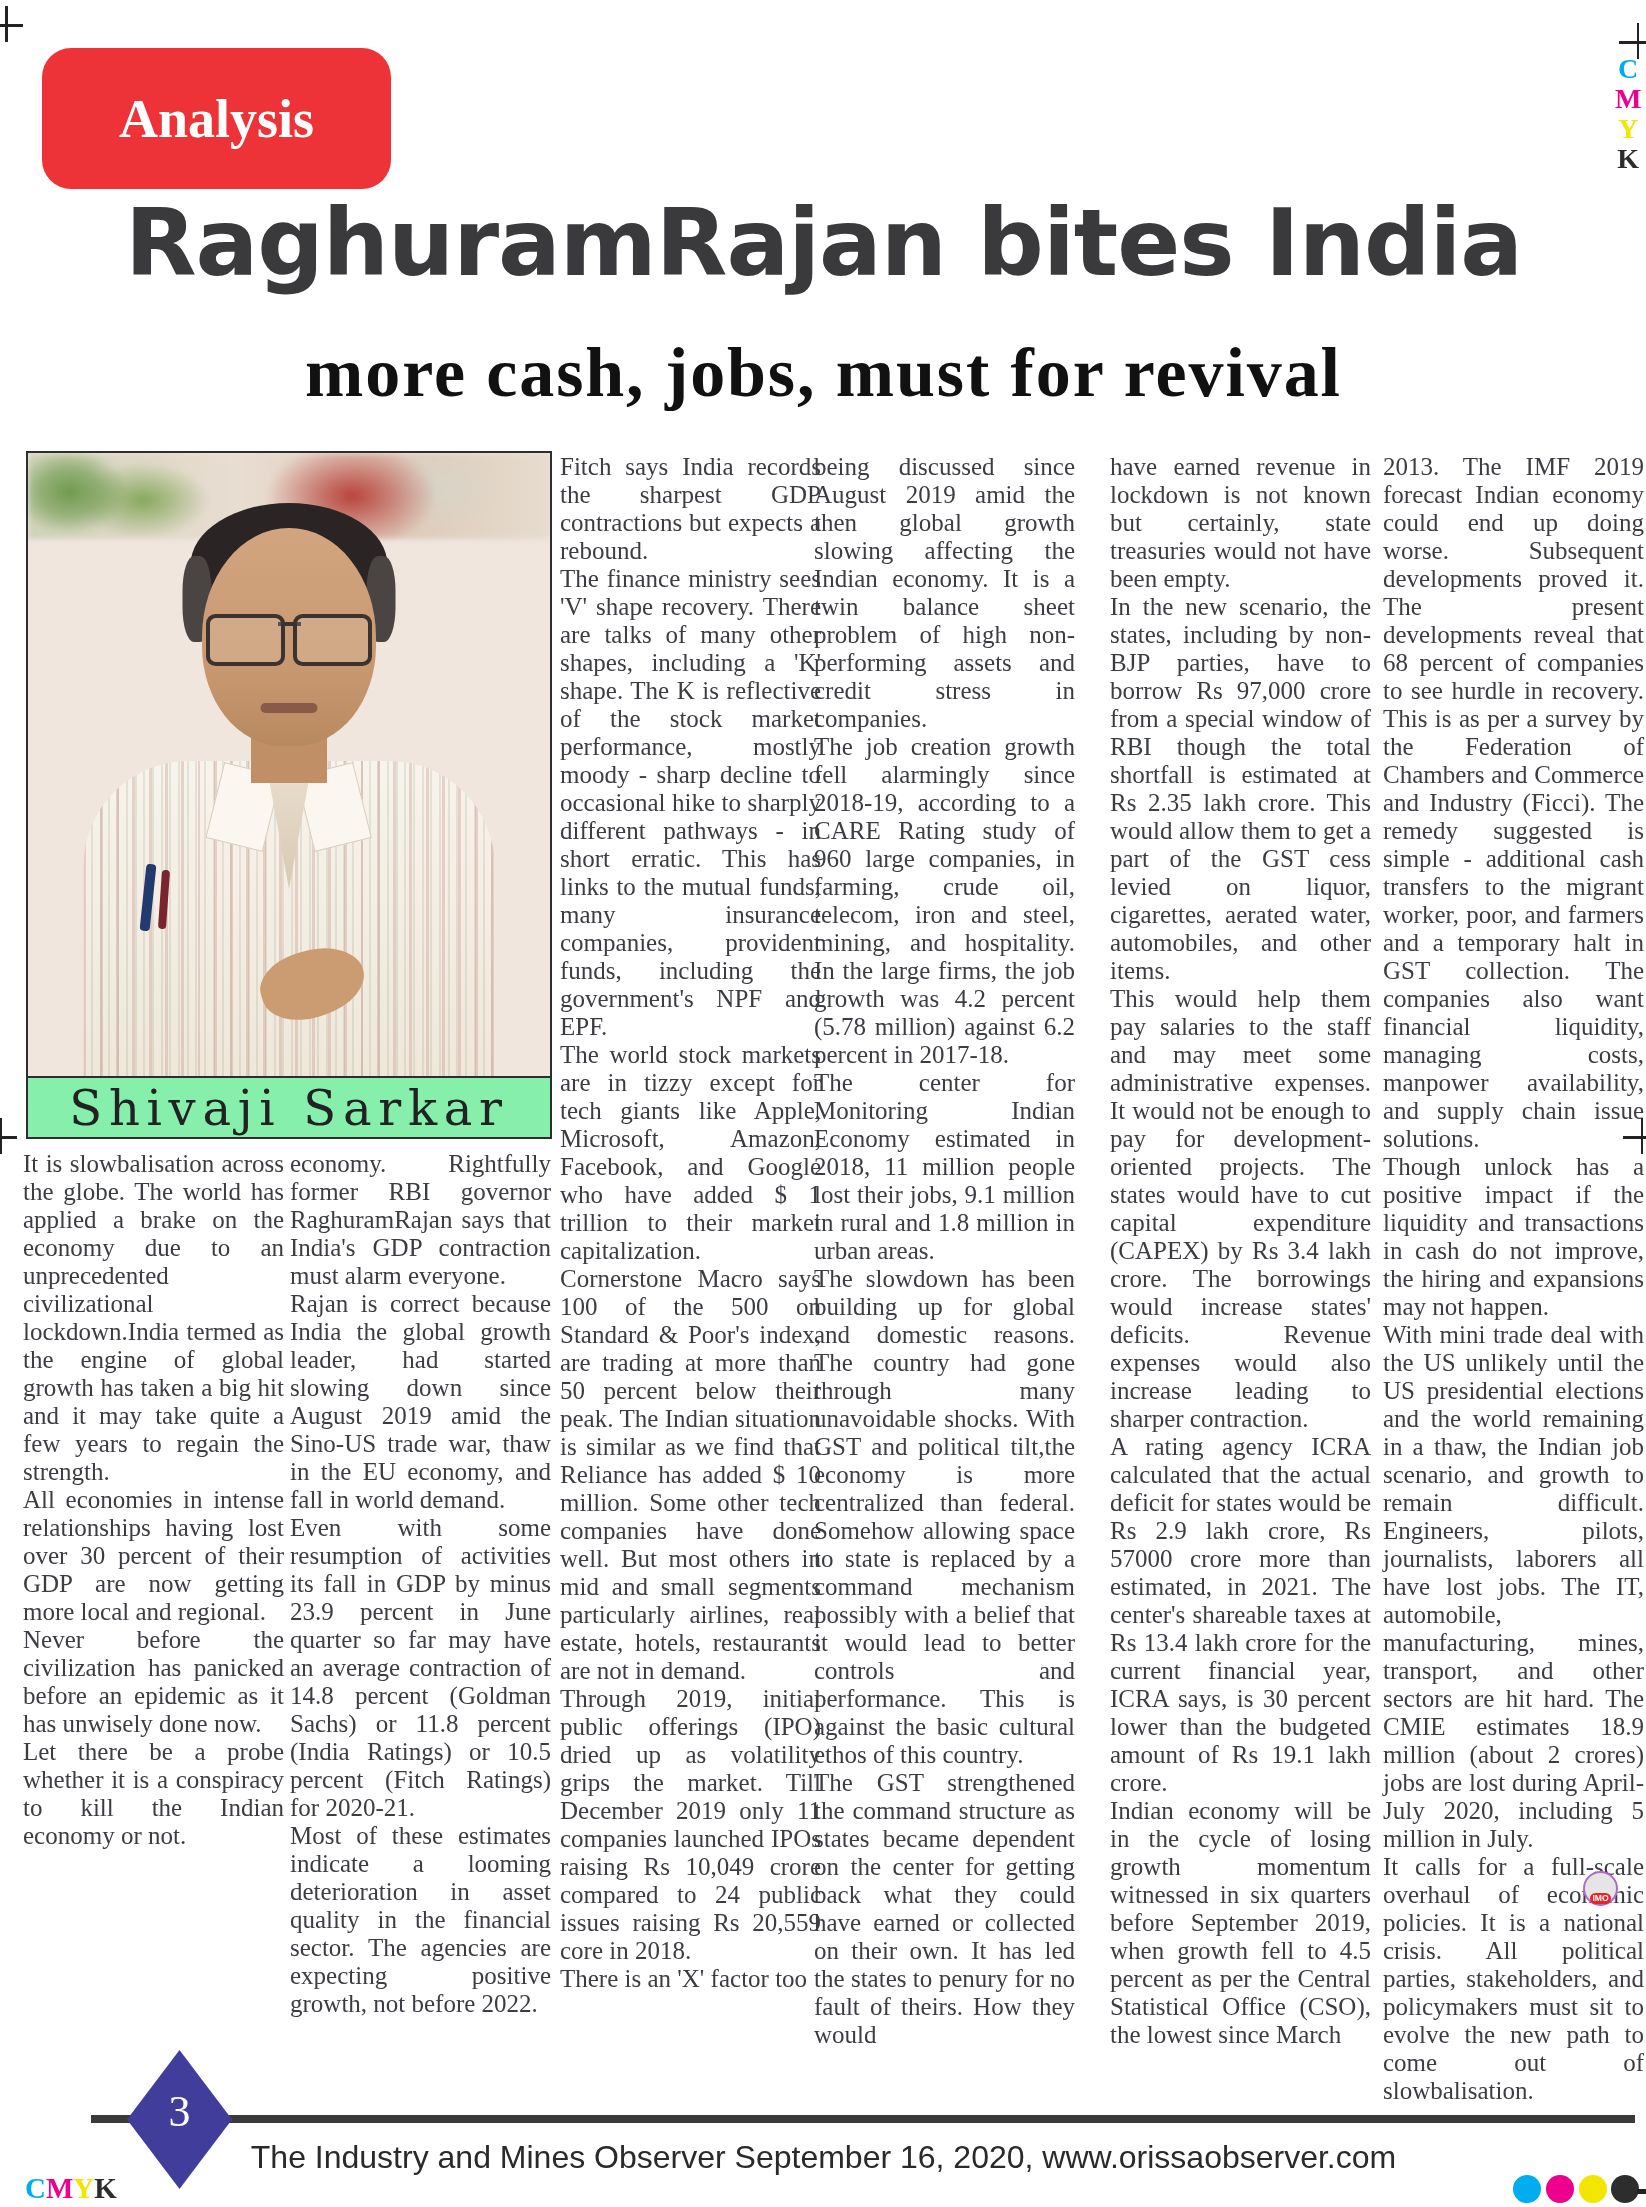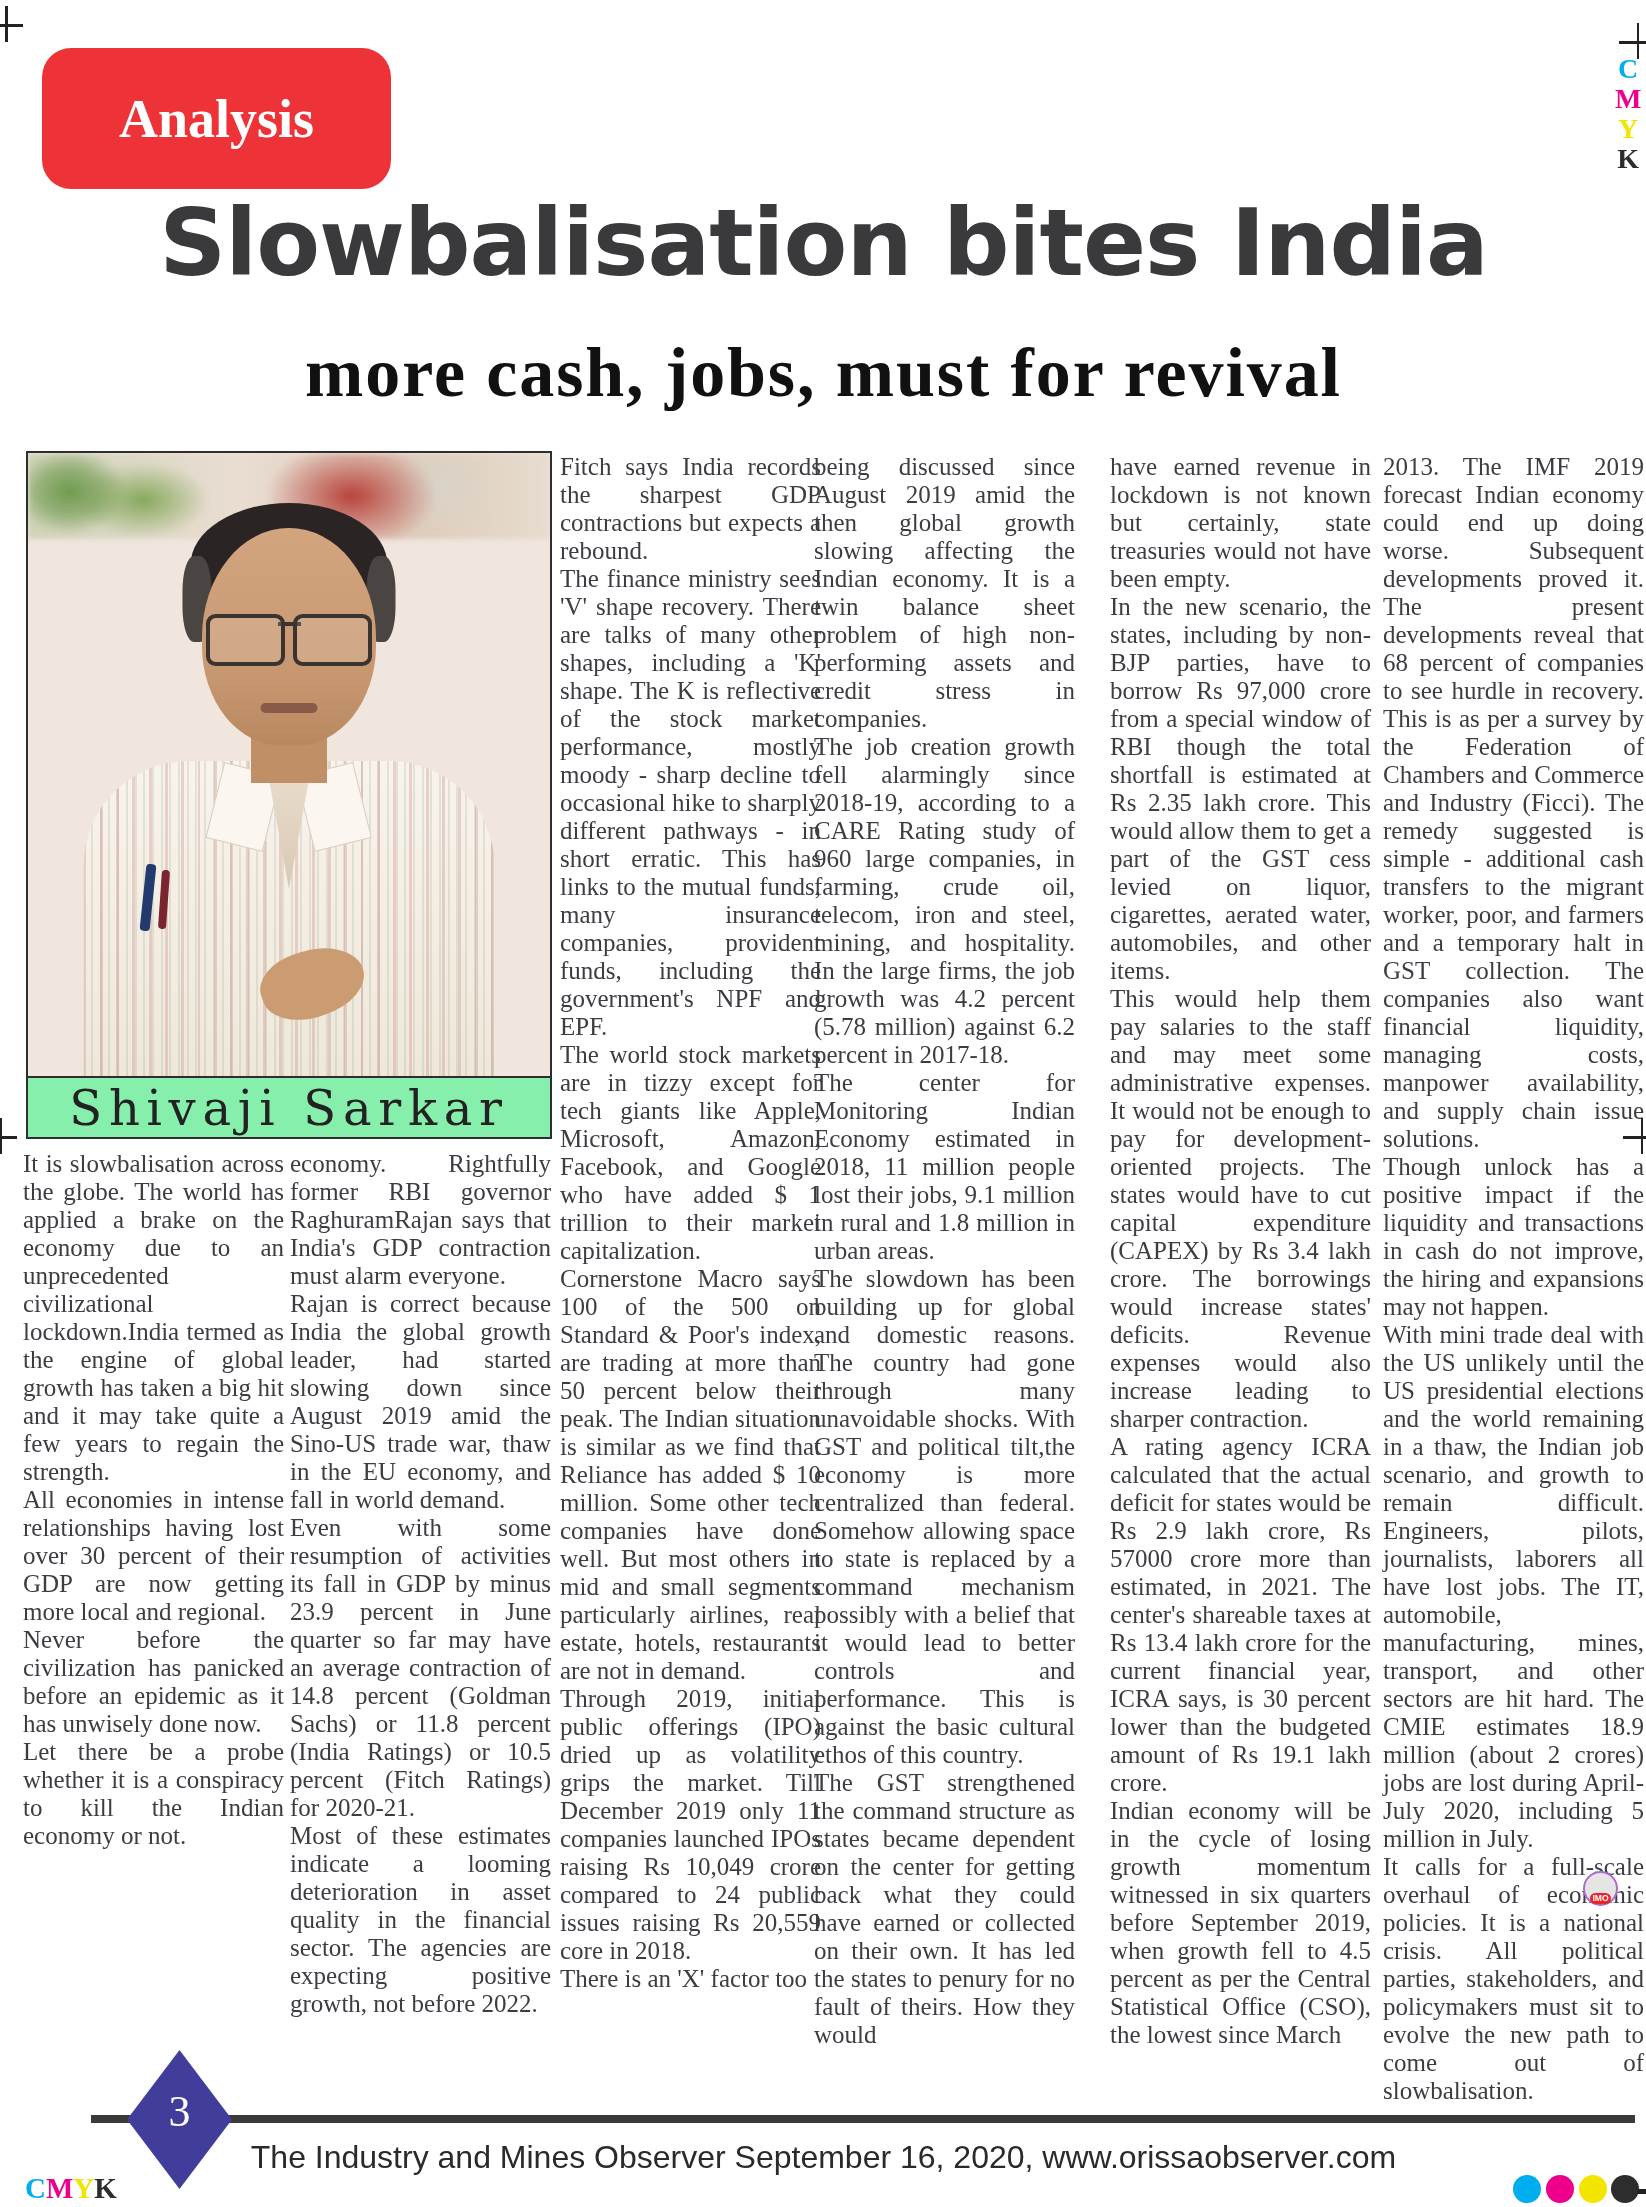--- a/index.html
+++ b/index.html
@@ -104,21 +104,21 @@
   <div class="cmyk-v">
     <span style="color: rgb(0, 173, 238);">C</span>
     <span style="color: rgb(236, 0, 140);">M</span>
     <span style="color: rgb(242, 229, 0);">Y</span>
     <span style="color: rgb(45, 45, 45);">K</span>
   </div>
 
   <div class="badge" style="background: rgb(237, 51, 56);">
     <span>Analysis</span>
   </div>
-  <h1 class="page-title" style="color: rgb(58, 58, 60);">Slowbalisation bites India</h1>
+  <h1 class="page-title" style="color: rgb(58, 58, 60);">RaghuramRajan bites India</h1>
   <h2 class="page-subtitle">more cash, jobs, must for revival</h2>
 
   <figure class="photo-fig">
     <div class="photo">
       <div class="band"></div>
       <div class="torso"></div>
       <div class="collar-l"></div>
       <div class="collar-r"></div>
       <div class="vee"></div>
       <div class="neck"></div>

